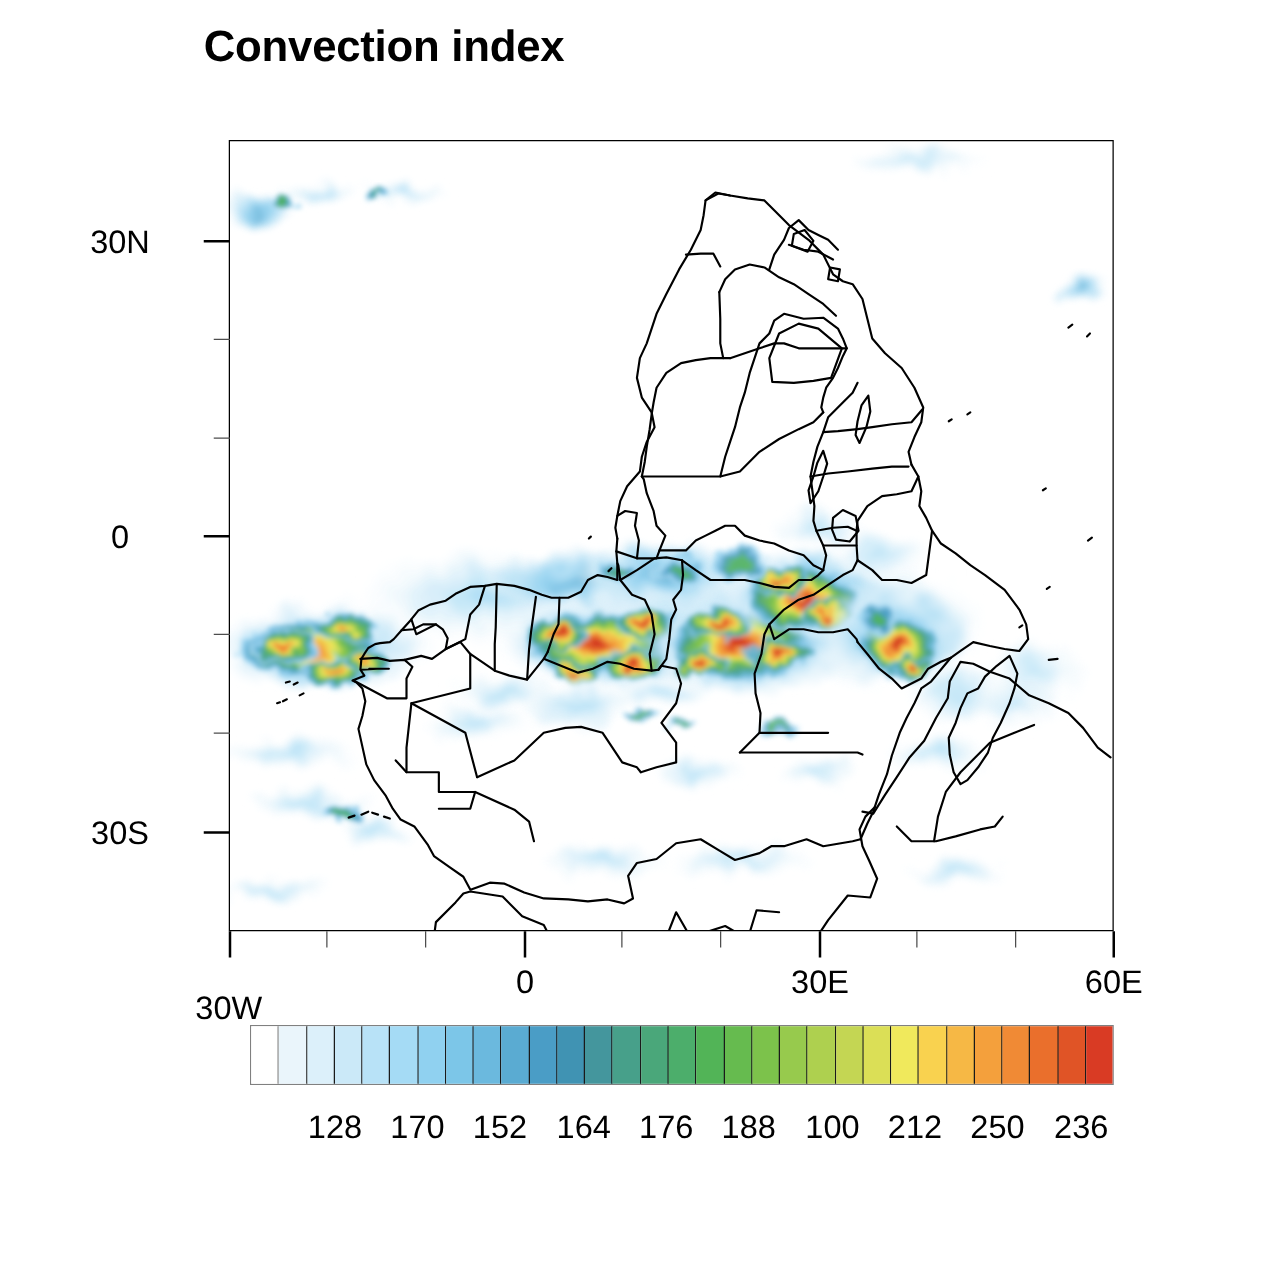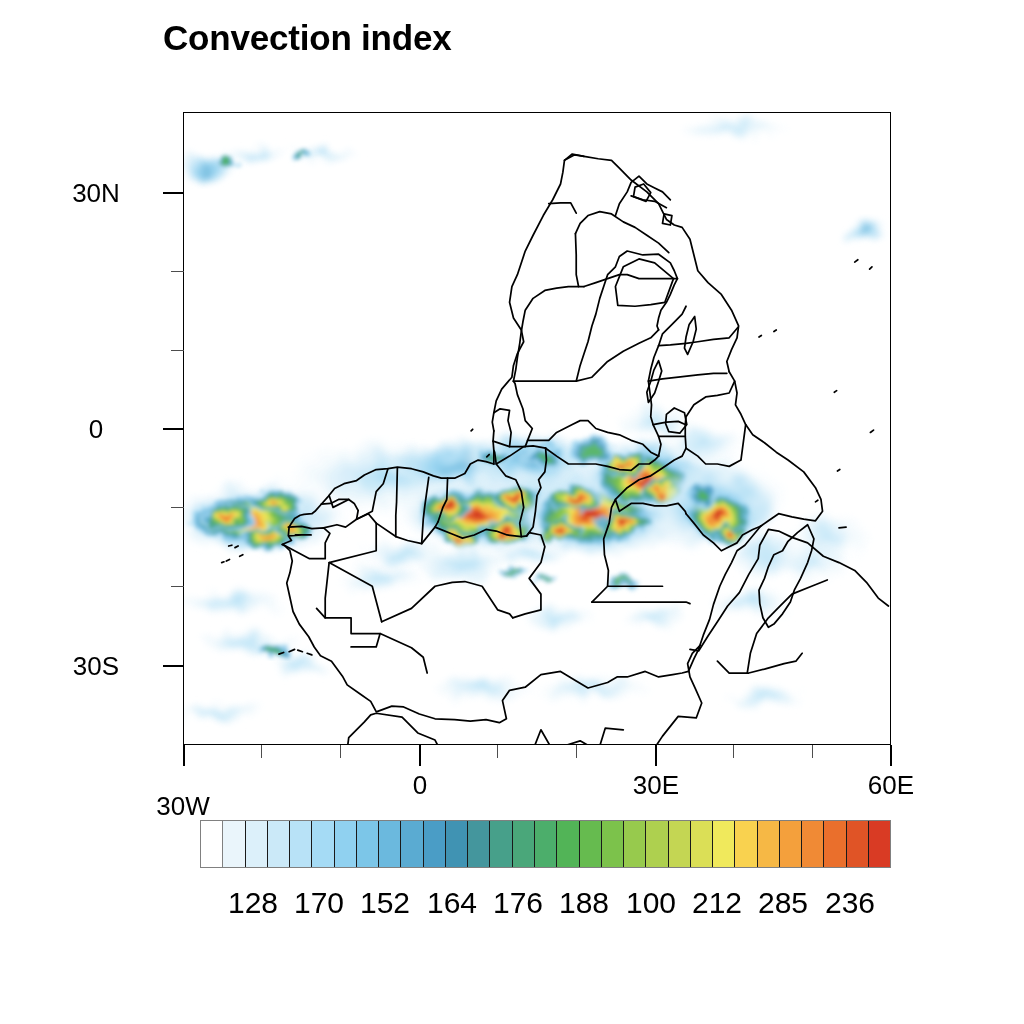--- a/index.html
+++ b/index.html
@@ -48,22 +48,22 @@
     position:absolute;left:200px;top:820px;
     width:691px;height:48px;
     border:1.3px solid #808080;box-sizing:border-box;
     display:flex;
   }
   #colorbar .cell{flex:1 1 auto;height:100%;border-right:1.1px solid #1a1a1a;box-sizing:border-box;}
   #colorbar .cell:last-child{border-right:none;}
   #colorbar .cell.first{border-right:1.1px solid #808080;}
 
   .cblab{
-    position:absolute;
-    font-size:30px;white-space:pre;top:886px;width:80px;
+    position:absolute;text-align:center;
+    font-size:26px;white-space:pre;top:886px;width:80px;
   }
 </style>
 </head>
 <body>
 
 <div id="page">
 
   <div class="title">Convection index</div>
 
   <div id="map-frame">
@@ -517,16 +517,16 @@
     </div>
 
   <div class="cblab" style="left:228px;">128</div>
   <div class="cblab" style="left:294px;">170</div>
   <div class="cblab" style="left:360px;">152</div>
   <div class="cblab" style="left:427px;">164</div>
   <div class="cblab" style="left:493px;">176</div>
   <div class="cblab" style="left:559px;">188</div>
   <div class="cblab" style="left:626px;">100</div>
   <div class="cblab" style="left:692px;">212</div>
-  <div class="cblab" style="left:758px;">285</div>
+  <div class="cblab" style="left:758px;">250</div>
   <div class="cblab" style="left:825px;">236</div>
 
 </div>
 
 </body></html>

